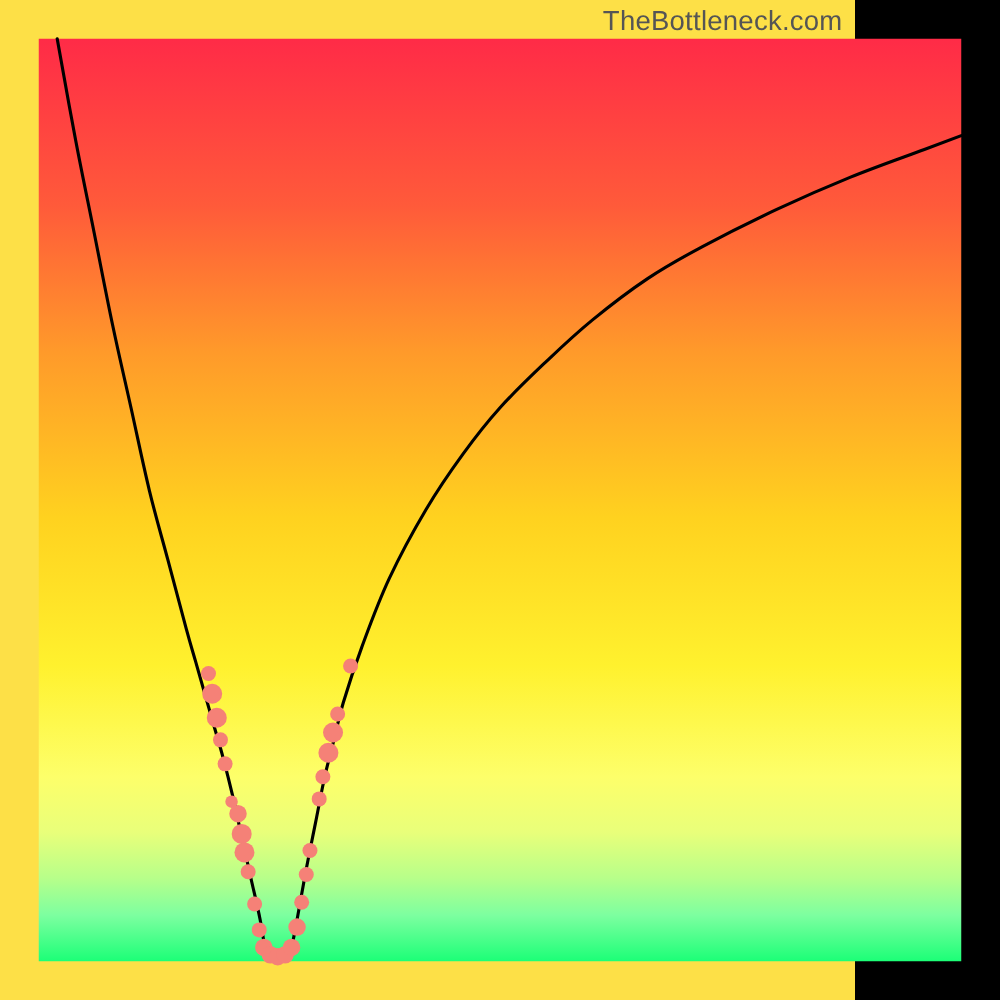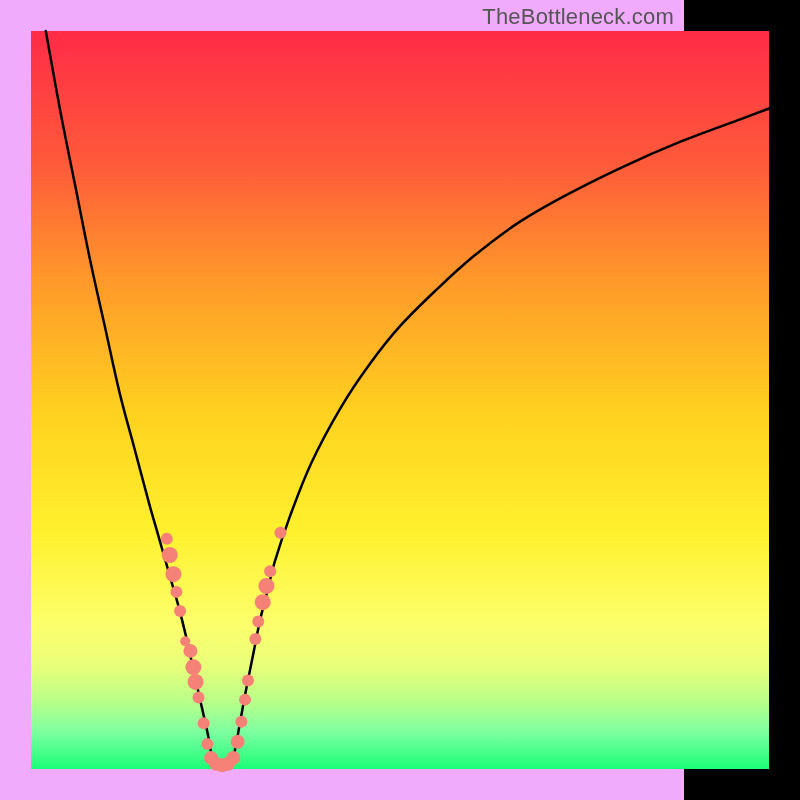--- a/index.html
+++ b/index.html
@@ -8,21 +8,21 @@
     width: 800px;
     height: 800px;
     overflow: hidden;
     background: #000;
     font-family: Arial, Helvetica, sans-serif;
   }
   .frame {
     position: absolute;
     top: 0; left: 0;
     width: 684px; height: 800px;
-    background: #f0abfc;
+    background: #fde047;
   }
   .plot {
     position: absolute;
     top: 31px;
     left: 31px;
     width: 738px;
     height: 738px;
     background: linear-gradient(to bottom,
       #ff2b47 0%,
       #ff5a3a 18%,

